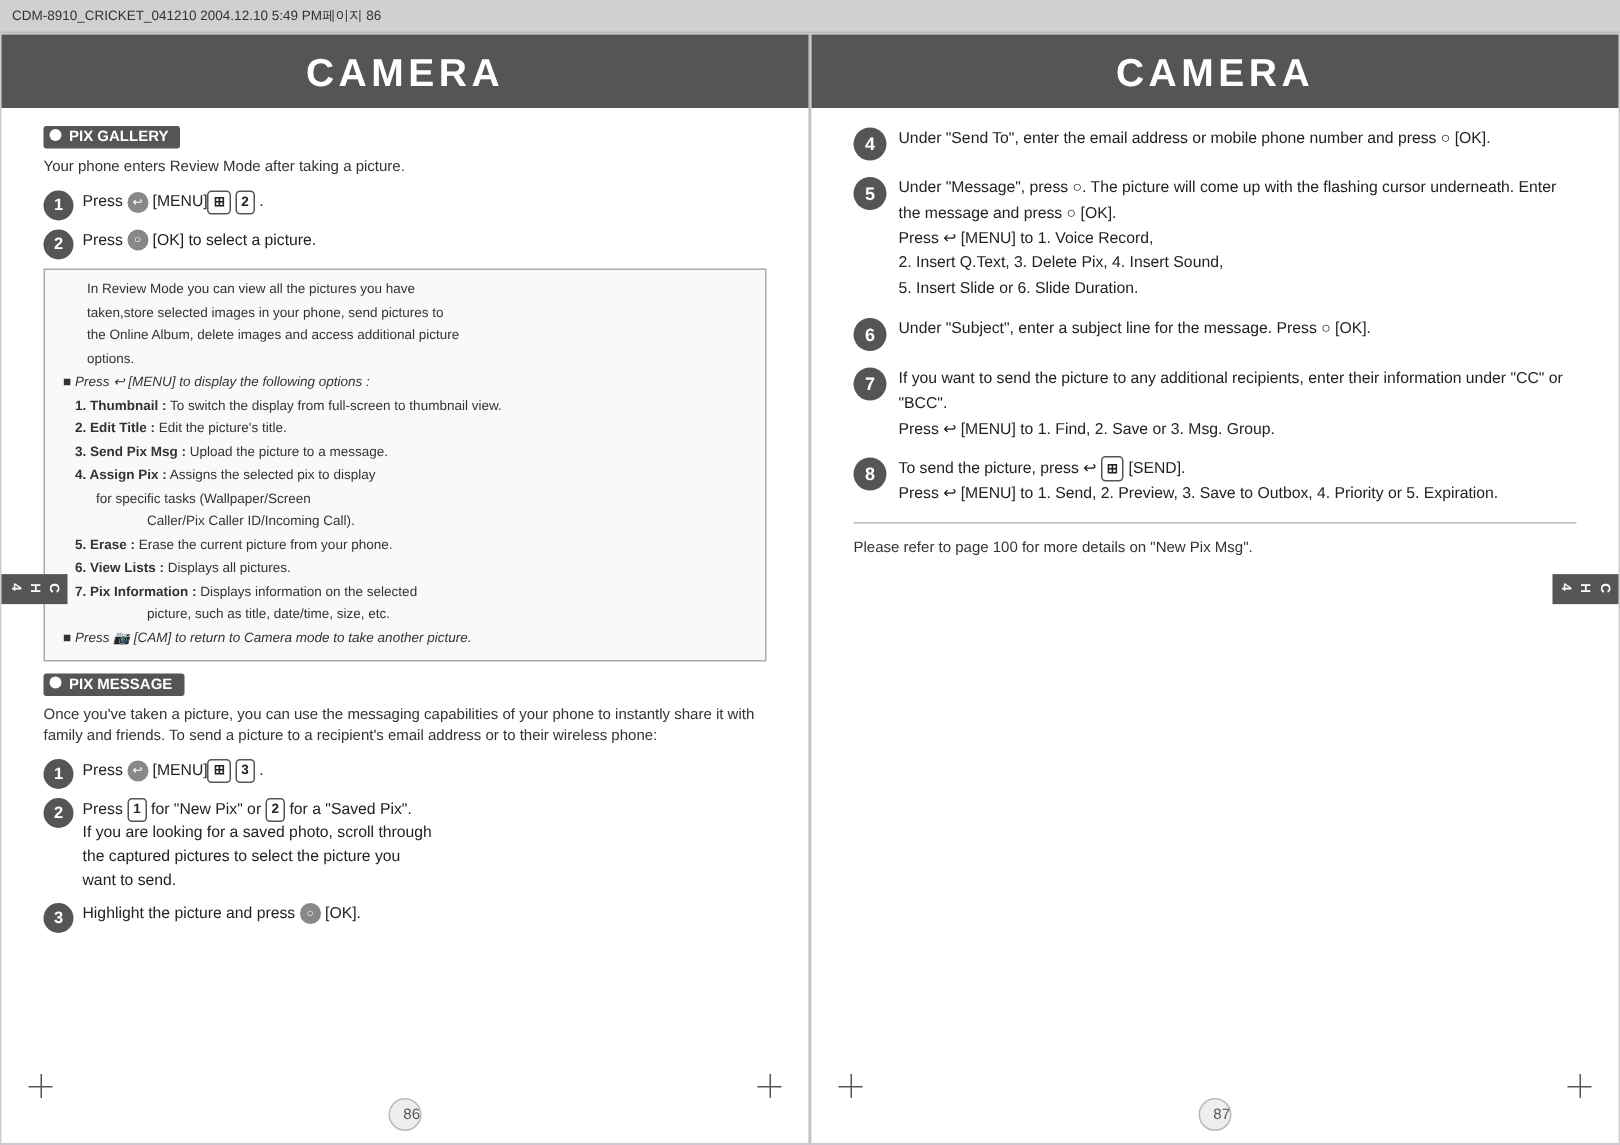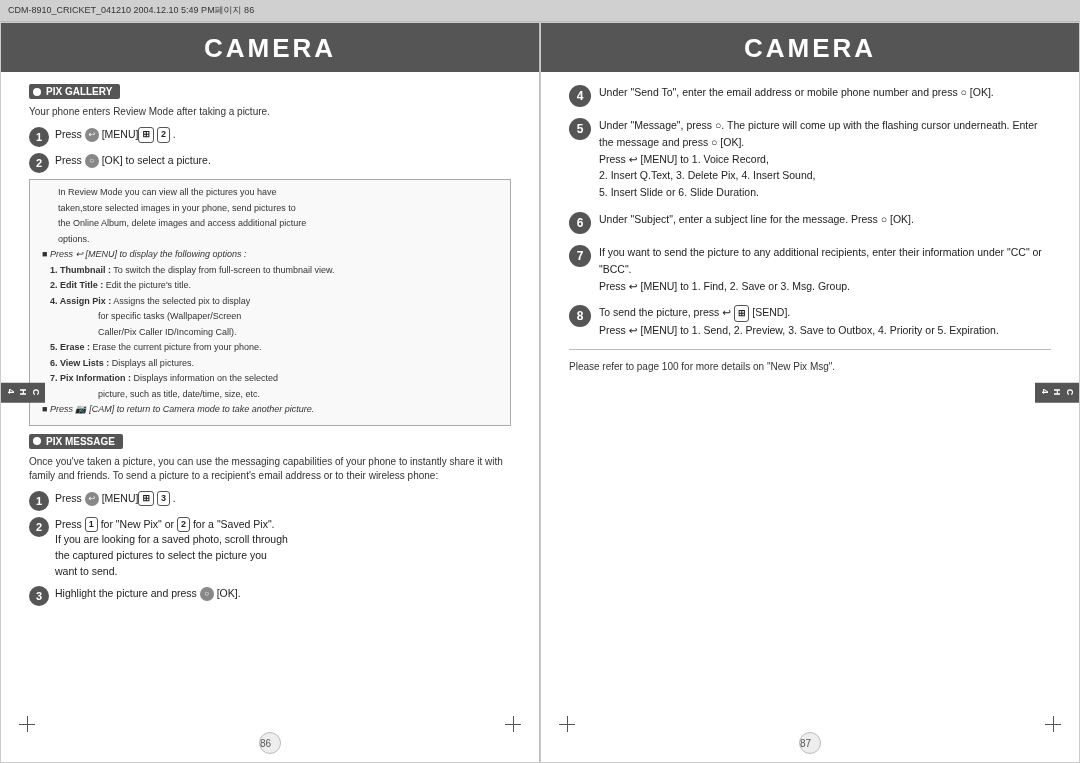--- a/index.html
+++ b/index.html
@@ -68,21 +68,21 @@
       font-size: 26px;
       font-weight: bold;
       letter-spacing: 3px;
       padding: 10px 0 8px 0;
       margin: 0 -28px 12px -28px;
     }
 
     
     .section-heading {
       display: inline-flex;
-      align-items: center;
+      align-items: flex-start;
       background: #555;
       color: #fff;
       font-size: 10px;
       font-weight: bold;
       padding: 2px 8px 2px 4px;
       margin-bottom: 6px;
       border-radius: 2px;
     }
     .section-heading .bullet {
       display: inline-block;
@@ -201,21 +201,21 @@
       bottom: 8px;
       left: 50%;
       transform: translateX(-50%);
       background: #eee;
       border: 1px solid #bbb;
       border-radius: 50%;
       width: 22px;
       height: 22px;
       display: flex;
       align-items: center;
-      justify-content: flex-start;
+      justify-content: flex-end;
       font-size: 10px;
       color: #555;
     }
 
     
     .crosshair {
       position: absolute;
       width: 16px;
       height: 16px;
     }
@@ -325,22 +325,23 @@
 
         
         <div class="info-box">
           <div class="info-line">In Review Mode you can view all the pictures you have</div>
           <div class="info-line">taken,store selected images in your phone, send pictures to</div>
           <div class="info-line">the Online Album, delete images and access additional picture</div>
           <div class="info-line">options.</div>
           <div class="info-line info-bullet">■ Press <span class="inline-icon">↩</span> [MENU] to display the following options :</div>
           <div class="info-indent info-line"><span class="info-bold">1. Thumbnail :</span> To switch the display from full-screen to thumbnail view.</div>
           <div class="info-indent info-line"><span class="info-bold">2. Edit Title :</span> Edit the picture's title.</div>
+          <div class="info-indent info-line"><span class="info-bold">3. Send Pix Msg :</span> Upload the picture to a message.</div>
           <div class="info-indent info-line"><span class="info-bold">4. Assign Pix :</span> Assigns the selected pix to display</div>
-          <div class="info-indent info-line" style="margin-left:60px;">for specific tasks (Wallpaper/Screen</div>
+          <div class="info-indent info-line" style="margin-left:26px;">for specific tasks (Wallpaper/Screen</div>
           <div class="info-indent info-line" style="margin-left:60px;">Caller/Pix Caller ID/Incoming Call).</div>
           <div class="info-indent info-line"><span class="info-bold">5. Erase :</span> Erase the current picture from your phone.</div>
           <div class="info-indent info-line"><span class="info-bold">6. View Lists :</span> Displays all pictures.</div>
           <div class="info-indent info-line"><span class="info-bold">7. Pix Information :</span> Displays information on the selected</div>
           <div class="info-indent info-line" style="margin-left:60px;">picture, such as title, date/time, size, etc.</div>
           <div class="info-line info-bullet">■ Press <span class="inline-icon">📷</span> [CAM] to return to Camera mode to take another picture.</div>
         </div>
       </div>
 
       <div>

